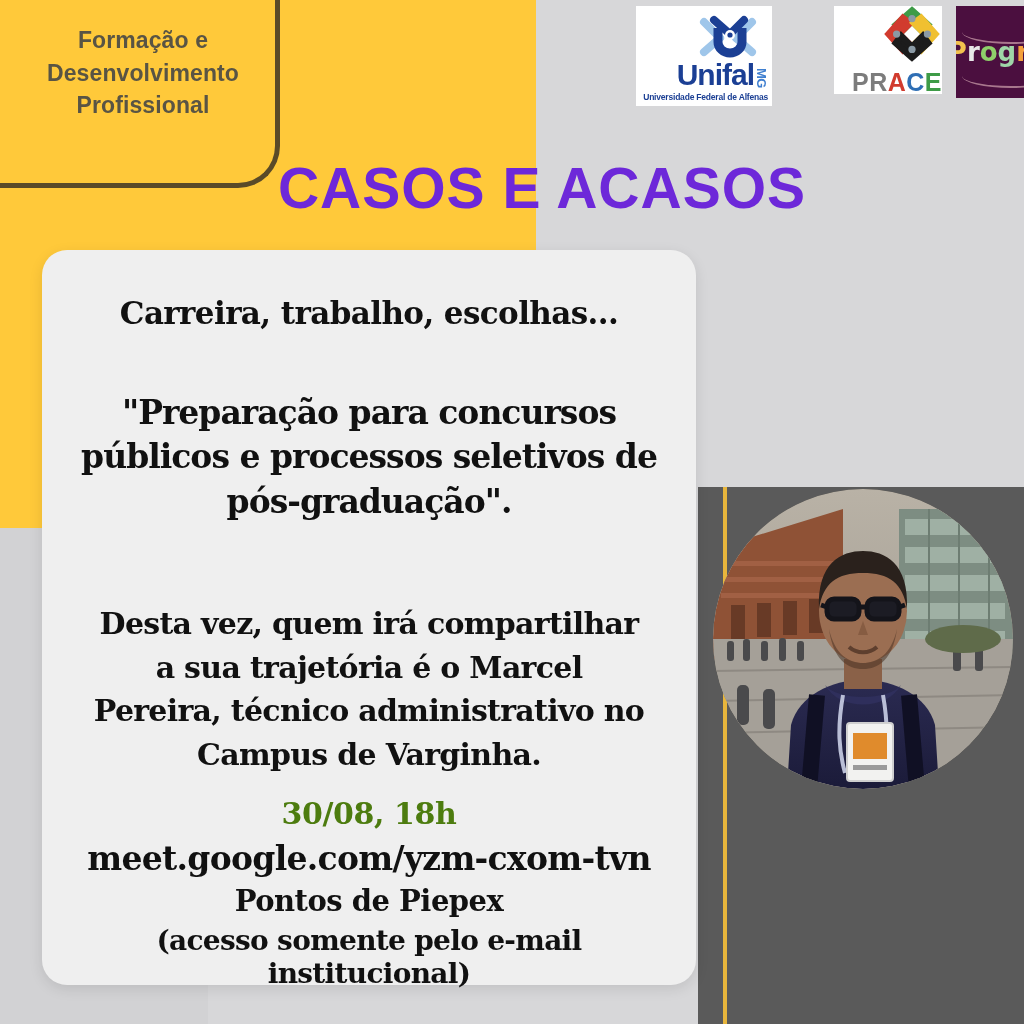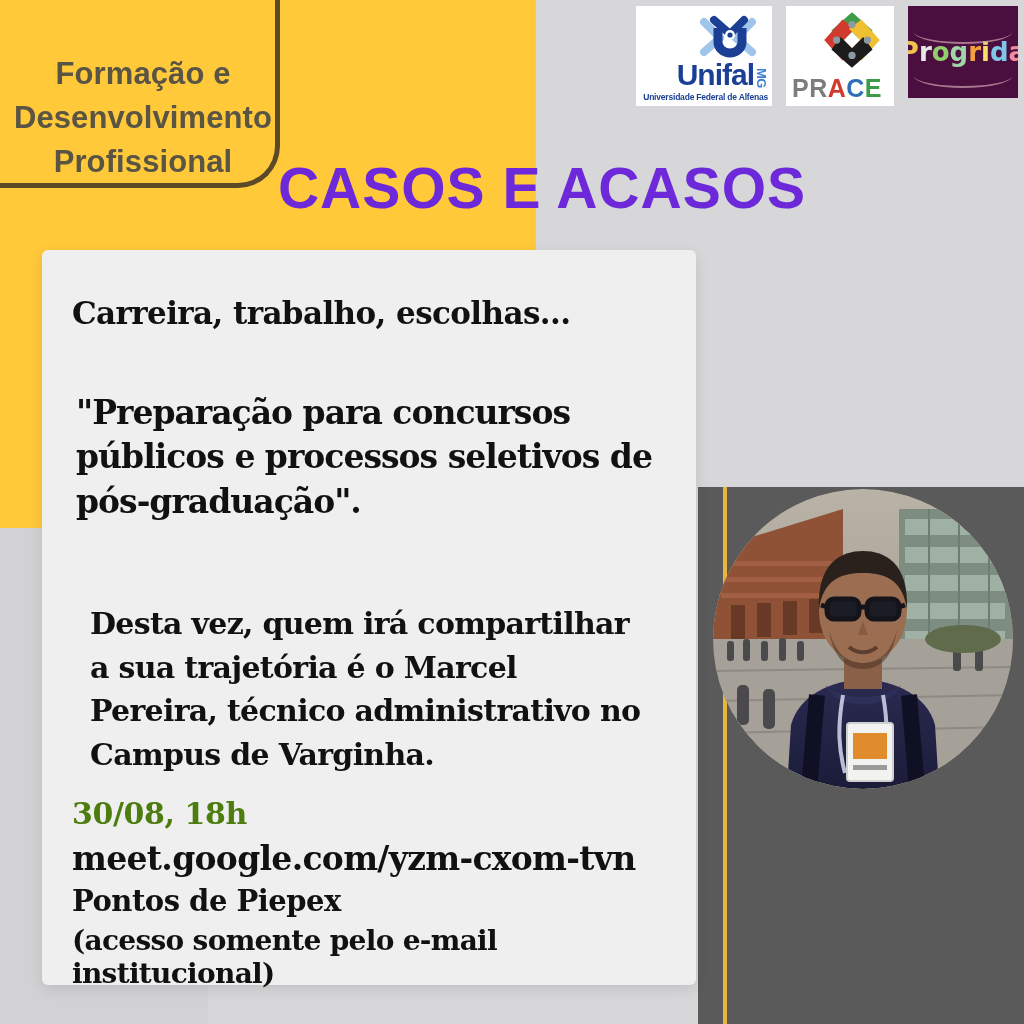--- a/index.html
+++ b/index.html
@@ -48,40 +48,39 @@
     border-top:none;border-left:none;
     box-sizing:border-box;
   }
 
   
   .dept-title{
     position:absolute;left:0px;top:24px;
     width:286px;
     text-align:center;
     font-weight:bold;
-    font-size:31px;
+    font-size:23px;
     line-height:1.42;
     color:#595444;
     letter-spacing:.1px;
-    margin-top:28px;
   }
 
   
   .logos{
     position:absolute;top:6px;left:636px;
     display:flex;align-items:flex-start;gap:14px;
   }
   .logo-card{
     background:#fff;
     display:flex;flex-direction:column;
     align-items:flex-end;justify-content:center;
     box-sizing:border-box;
   }
   .logo-unifal{width:136px;height:100px;padding:6px 4px 4px;}
-  .logo-prace{width:108px;height:100px;padding:5px 12px;}
+  .logo-prace{width:108px;height:88px;padding:5px 0;margin-left:48px;}
   .logo-progrida{
     width:110px;height:92px;background:#4b0f3f;
     position:relative;overflow:hidden;
     display:flex;align-items:center;justify-content:center;
   }
   .unifal-mark{position:relative;width:78px;height:48px;}
   .unifal-word{
     font-size:30px;font-weight:bold;color:#1b3f94;
     letter-spacing:-1px;line-height:1;
     display:flex;align-items:flex-end;
@@ -136,24 +135,25 @@
     line-height:1;
     padding-left:60px;
     box-sizing:border-box;
   }
 
   
   .card{
     position:absolute;left:42px;top:250px;
     width:654px;height:735px;
     background:#efefef;
-    border-radius:6px;
+    border-radius:25px;
     box-shadow:0 4px 14px rgba(0,0,0,.10);
     box-sizing:border-box;
     padding:44px 30px 0;
+    text-align:center;
     font-family:"DejaVu Serif", serif;
     color:#111;
   }
   .line-lead{
     font-size:31px;font-weight:bold;
     line-height:1.25;
     letter-spacing:-.6px;
     margin:0 0 58px;
   }
   .line-topic{

